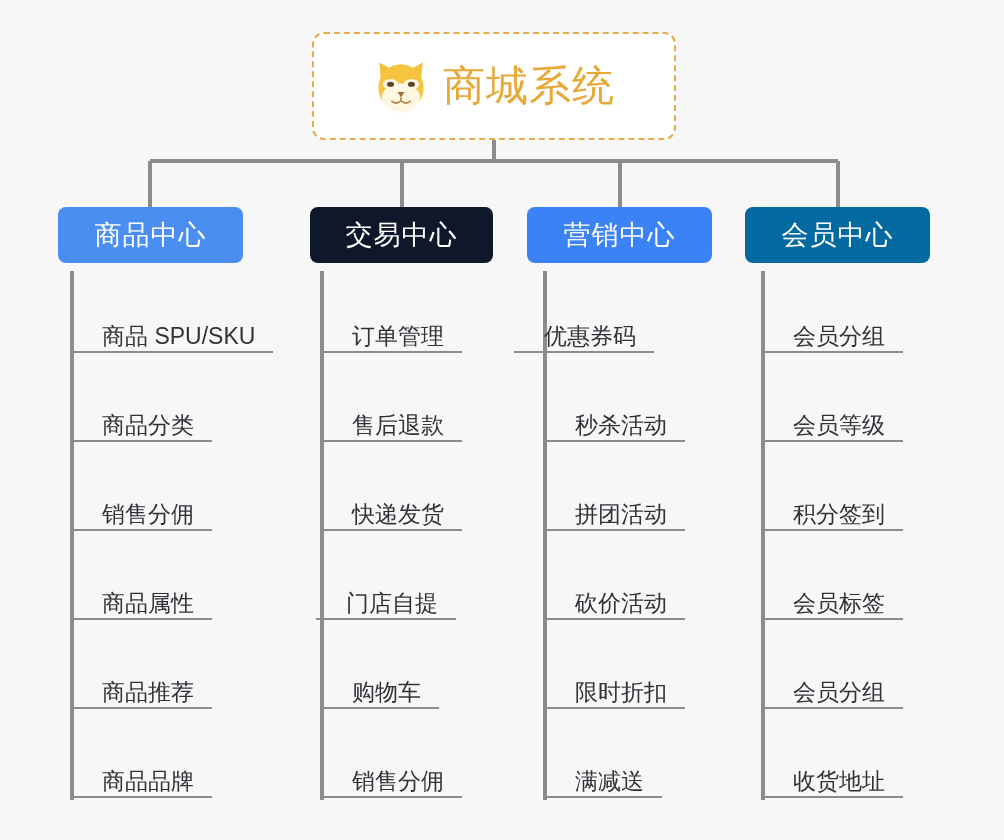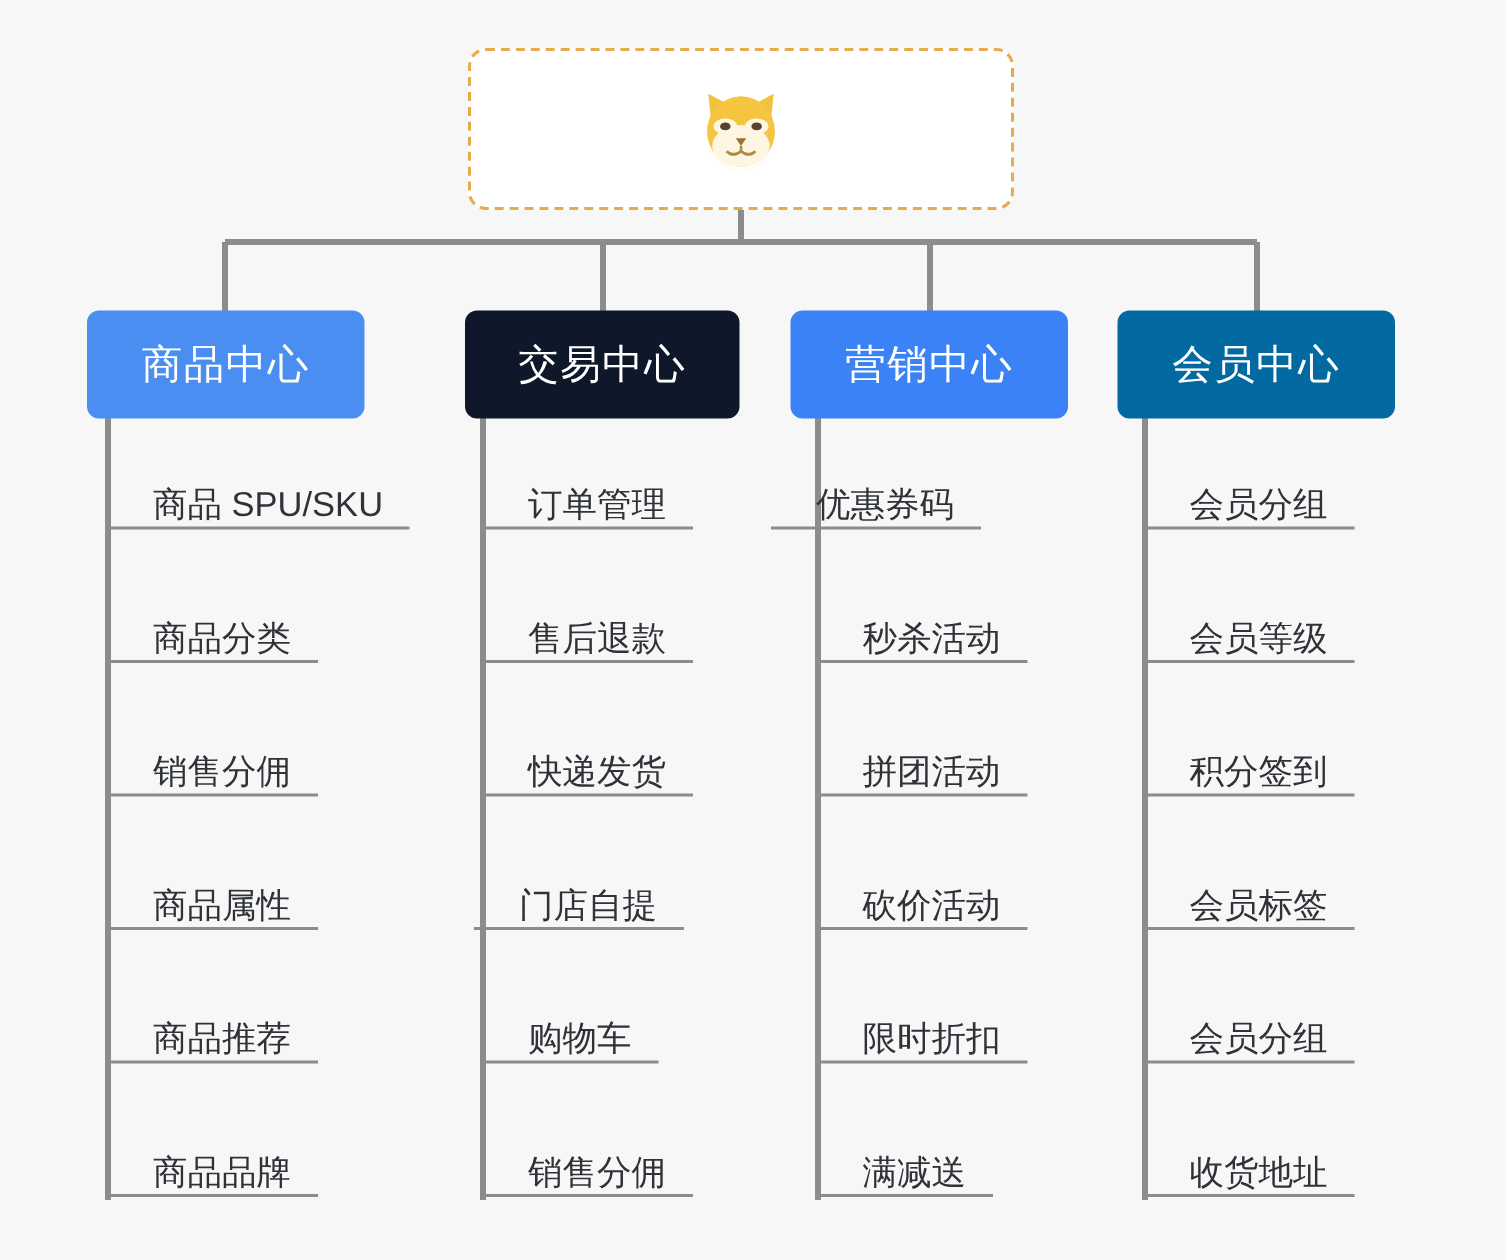--- a/index.html
+++ b/index.html
@@ -57,21 +57,21 @@
     position: absolute;
     left: 0; top: 0;
     width: 1004px;
     height: 840px;
     pointer-events: none;
   }
 
   
   .cat-head {
     position: absolute;
-    height: 72px;
+    height: 56px;
     box-sizing: border-box;
     border-radius: 8px;
     display: flex;
     align-items: center;
     justify-content: center;
     color: #ffffff;
     font-size: 27px;
     letter-spacing: 1px;
     white-space: nowrap;
   }
@@ -136,20 +136,21 @@
 
       <ellipse cx="20" cy="29" rx="4" ry="3" fill="#5c4326"></ellipse>
       <ellipse cx="44" cy="29" rx="4" ry="3" fill="#5c4326"></ellipse>
 
       <path d="M28 38 L36 38 L32 44 Z" fill="#9a7238"></path>
 
       <path d="M32 44 L32 48" stroke="#b08a45" stroke-width="2" fill="none"></path>
       <path d="M32 48 q-6 5 -11 0" stroke="#b08a45" stroke-width="2" fill="none"></path>
       <path d="M32 48 q6 5 11 0" stroke="#b08a45" stroke-width="2" fill="none"></path>
     </svg>
+    <span class="root-title">商城系统</span>
   </div>
 
   <div id="columns-layer">
       <div class="cat-head" style="left: 58px; top: 207px; width: 185px; background: rgb(74, 142, 242);">商品中心</div>
       <div class="leaf" style="left: 72px; top: 315px;">
         <span class="leaf-label">商品 SPU/SKU</span>
       </div>
       <div class="leaf" style="left: 72px; top: 404px;">
         <span class="leaf-label">商品分类</span>
       </div>

